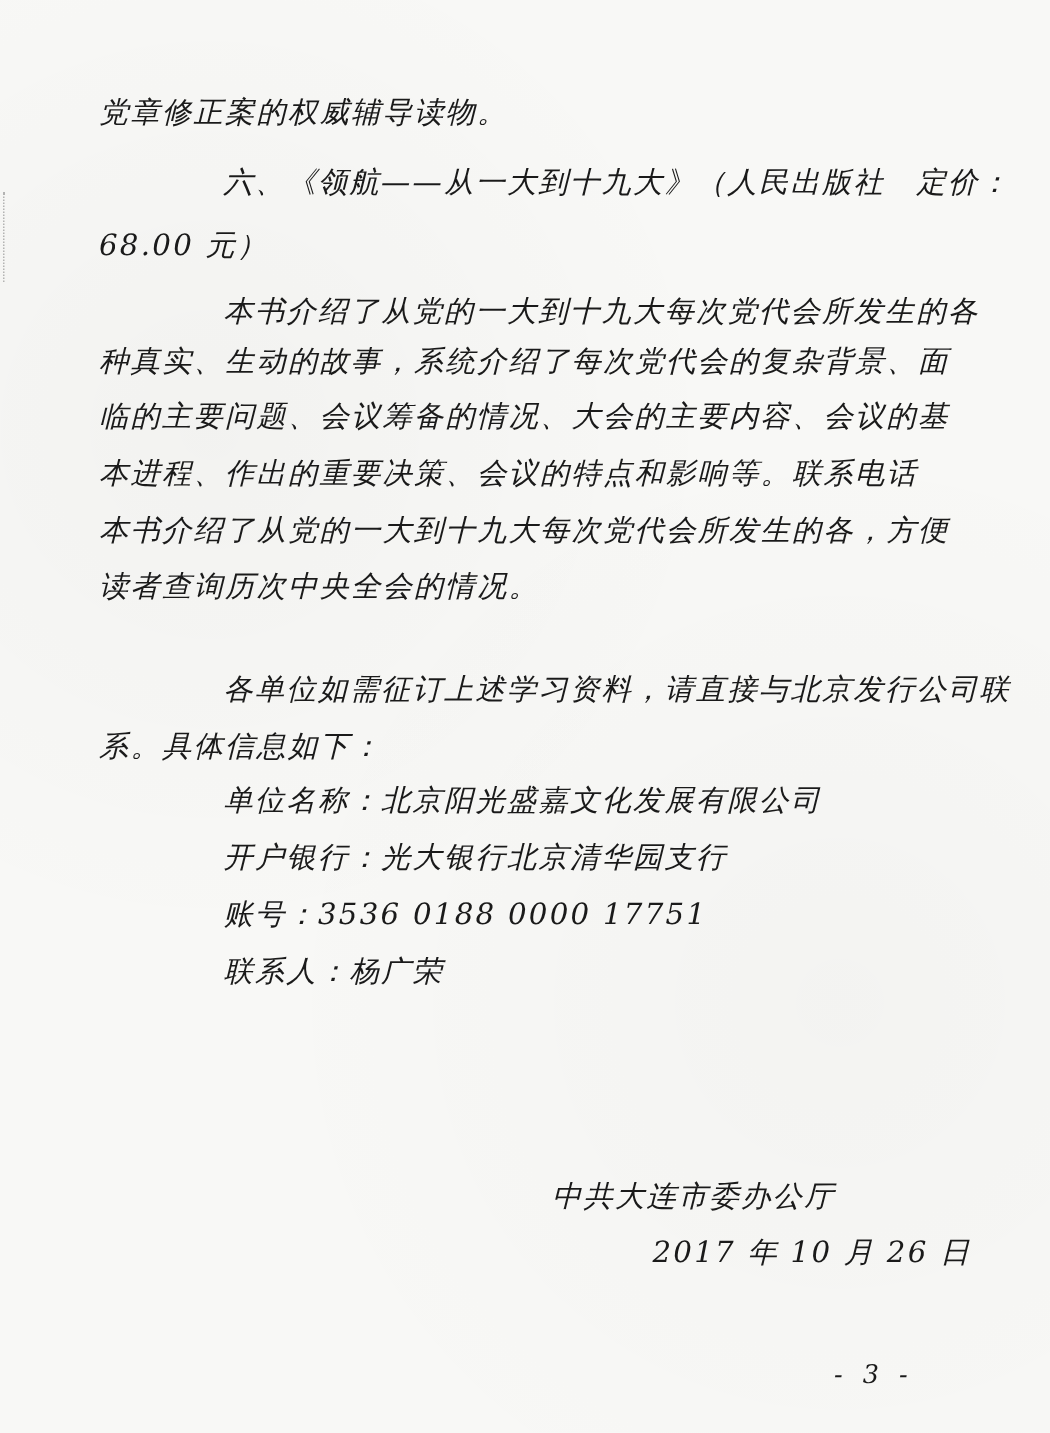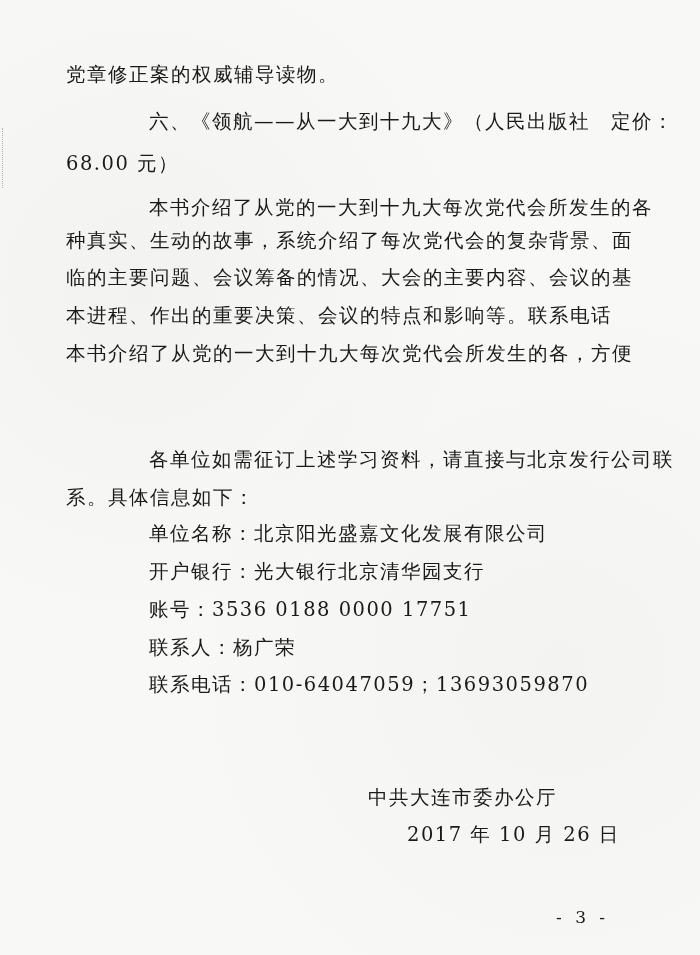--- a/index.html
+++ b/index.html
@@ -9,20 +9,21 @@
     font-family: "DejaVu Serif", "Liberation Serif", serif;
     color:#1a1a1a;
     position:relative;
   }
   .page {
     position:absolute; left:0; top:0; width:700px; height:955px;
     background:
       radial-gradient(circle at 20% 30%, rgba(0,0,0,0.025) 0, transparent 40%),
       radial-gradient(circle at 80% 70%, rgba(0,0,0,0.02) 0, transparent 45%),
       #f8f8f6;
+    font-style: italic;
   }
   .line {
     position:absolute;
     font-size:19.5px;
     line-height:24px;
     letter-spacing:1.5px;
     white-space:nowrap;
   }
   .left { left:66px; }
   .indent { left:105px;margin-left:44px; }
@@ -41,27 +42,27 @@
   <div class="margin-mark"></div>
 
   <div class="line left" style="top:63px;">党章修正案的权威辅导读物。</div>
   <div class="line indent" style="top:110px;">六、《领航——从一大到十九大》（人民出版社　定价：</div>
   <div class="line left" style="top:152px;">68.00 元）</div>
   <div class="line indent" style="top:196px;">本书介绍了从党的一大到十九大每次党代会所发生的各</div>
   <div class="line left" style="top:229px;">种真实、生动的故事，系统介绍了每次党代会的复杂背景、面</div>
   <div class="line left" style="top:266px;">临的主要问题、会议筹备的情况、大会的主要内容、会议的基</div>
   <div class="line left" style="top:304px;">本进程、作出的重要决策、会议的特点和影响等。联系电话</div>
   <div class="line left" style="top:342px;">本书介绍了从党的一大到十九大每次党代会所发生的各，方便</div>
+  <div class="line left" style="top:379px;">读者查询历次中央全会的情况。</div>
 
   <div class="line indent" style="top:448px;">各单位如需征订上述学习资料，请直接与北京发行公司联</div>
   <div class="line left" style="top:486px;">系。具体信息如下：</div>
 
   <div class="line indent" style="top:522px;">单位名称：北京阳光盛嘉文化发展有限公司</div>
   <div class="line indent" style="top:560px;">开户银行：光大银行北京清华园支行</div>
   <div class="line indent" style="top:598px;">账号：3536 0188 0000 17751</div>
   <div class="line indent" style="top:636px;">联系人：杨广荣</div>
-  <div class="line indent" style="top:673px;">联系电话：010-64047059；13693059870</div>
 
   <div class="line sig" style="top:786px;">中共大连市委办公厅</div>
-  <div class="line date" style="top:823px;">2017 年 10 月 26 日</div>
+  <div class="line date" style="top:823px;margin-left:28px;">2017 年 10 月 26 日</div>
 
   <div class="line pagenum" style="top:905px;">- 3 -</div>
 </div>
 
 </body></html>

